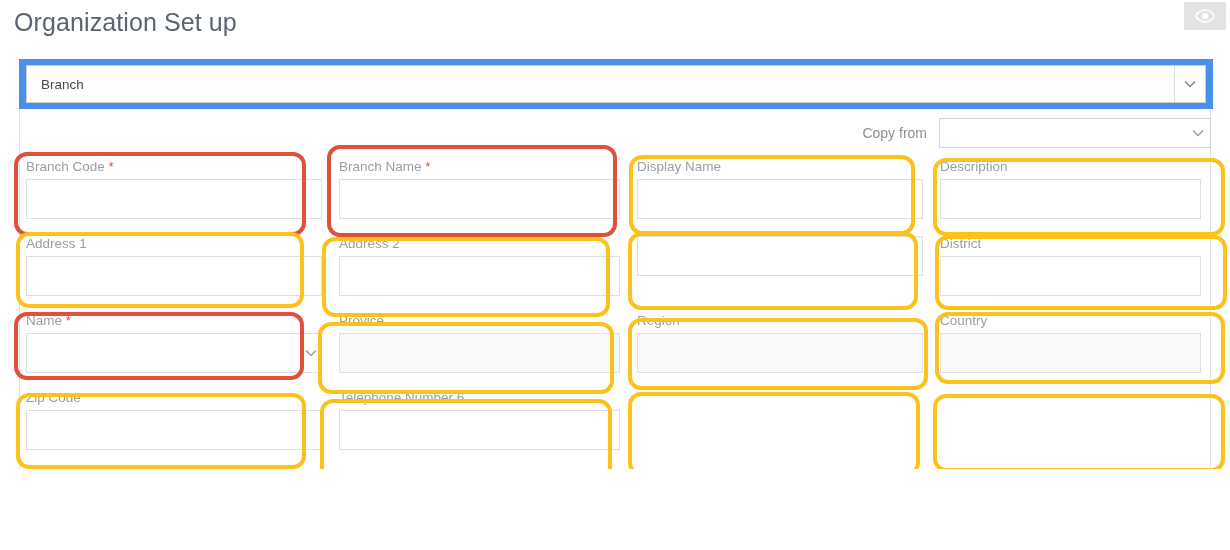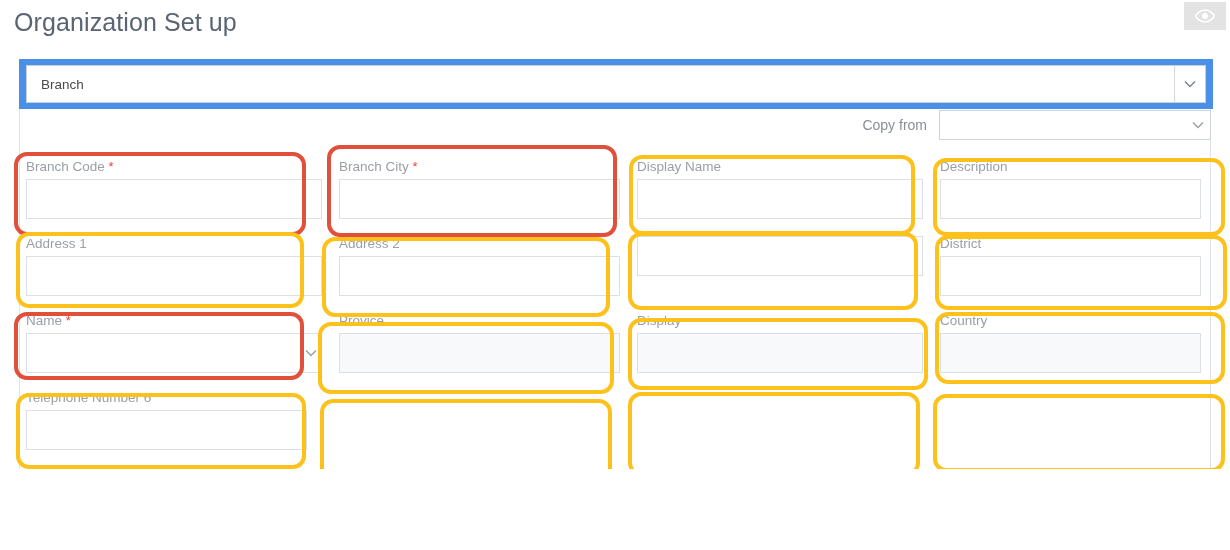--- a/index.html
+++ b/index.html
@@ -86,21 +86,21 @@
     border-left: 1px solid #d6dade;
     display: flex;
     align-items: center;
     justify-content: center;
   }
 
   
   .copyfrom-row {
     position: absolute;
     right: 19px;
-    top: 110px;
+    top: 118px;
     display: flex;
     align-items: center;
     gap: 12px;
   }
   .copyfrom-label {
     font-size: 14px;
     color: #8a8f96;
   }
   .copyfrom-select {
     width: 272px;
@@ -221,21 +221,21 @@
   <div class="grid" id="field-grid">
       <div class="row">
         <div class="cell c1">
           <div class="field">
             <div class="field-label"><span>Branch Code</span> <span class="req-star">*</span></div>
             <div class="field-input"></div>
           </div>
         </div>
         <div class="cell c2">
           <div class="field">
-            <div class="field-label"><span>Branch City</span> <span class="req-star">*</span></div>
+            <div class="field-label"><span>Branch Name</span> <span class="req-star">*</span></div>
             <div class="field-input"></div>
           </div>
         </div>
         <div class="cell c3">
           <div class="field">
             <div class="field-label"><span>Display Name</span></div>
             <div class="field-input"></div>
           </div>
         </div>
         <div class="cell c4">
@@ -284,32 +284,38 @@
           </div>
         </div>
         <div class="cell c2">
           <div class="field">
             <div class="field-label"><span>Provice</span></div>
             <div class="field-input disabled"></div>
           </div>
         </div>
         <div class="cell c3">
           <div class="field">
-            <div class="field-label"><span>Display</span></div>
+            <div class="field-label"><span>Region</span></div>
             <div class="field-input disabled"></div>
           </div>
         </div>
         <div class="cell c4">
           <div class="field">
             <div class="field-label"><span>Country</span></div>
             <div class="field-input disabled"></div>
           </div>
         </div>
       </div>
       <div class="row">
+        <div class="cell c1">
+          <div class="field">
+            <div class="field-label"><span>Zip Code</span></div>
+            <div class="field-input"></div>
+          </div>
+        </div>
         <div class="cell c2">
           <div class="field">
             <div class="field-label"><span>Telephone Number 6</span></div>
             <div class="field-input"></div>
           </div>
         </div>
       </div>
       <div class="row">
         <div class="cell c1">
           <div class="field">

